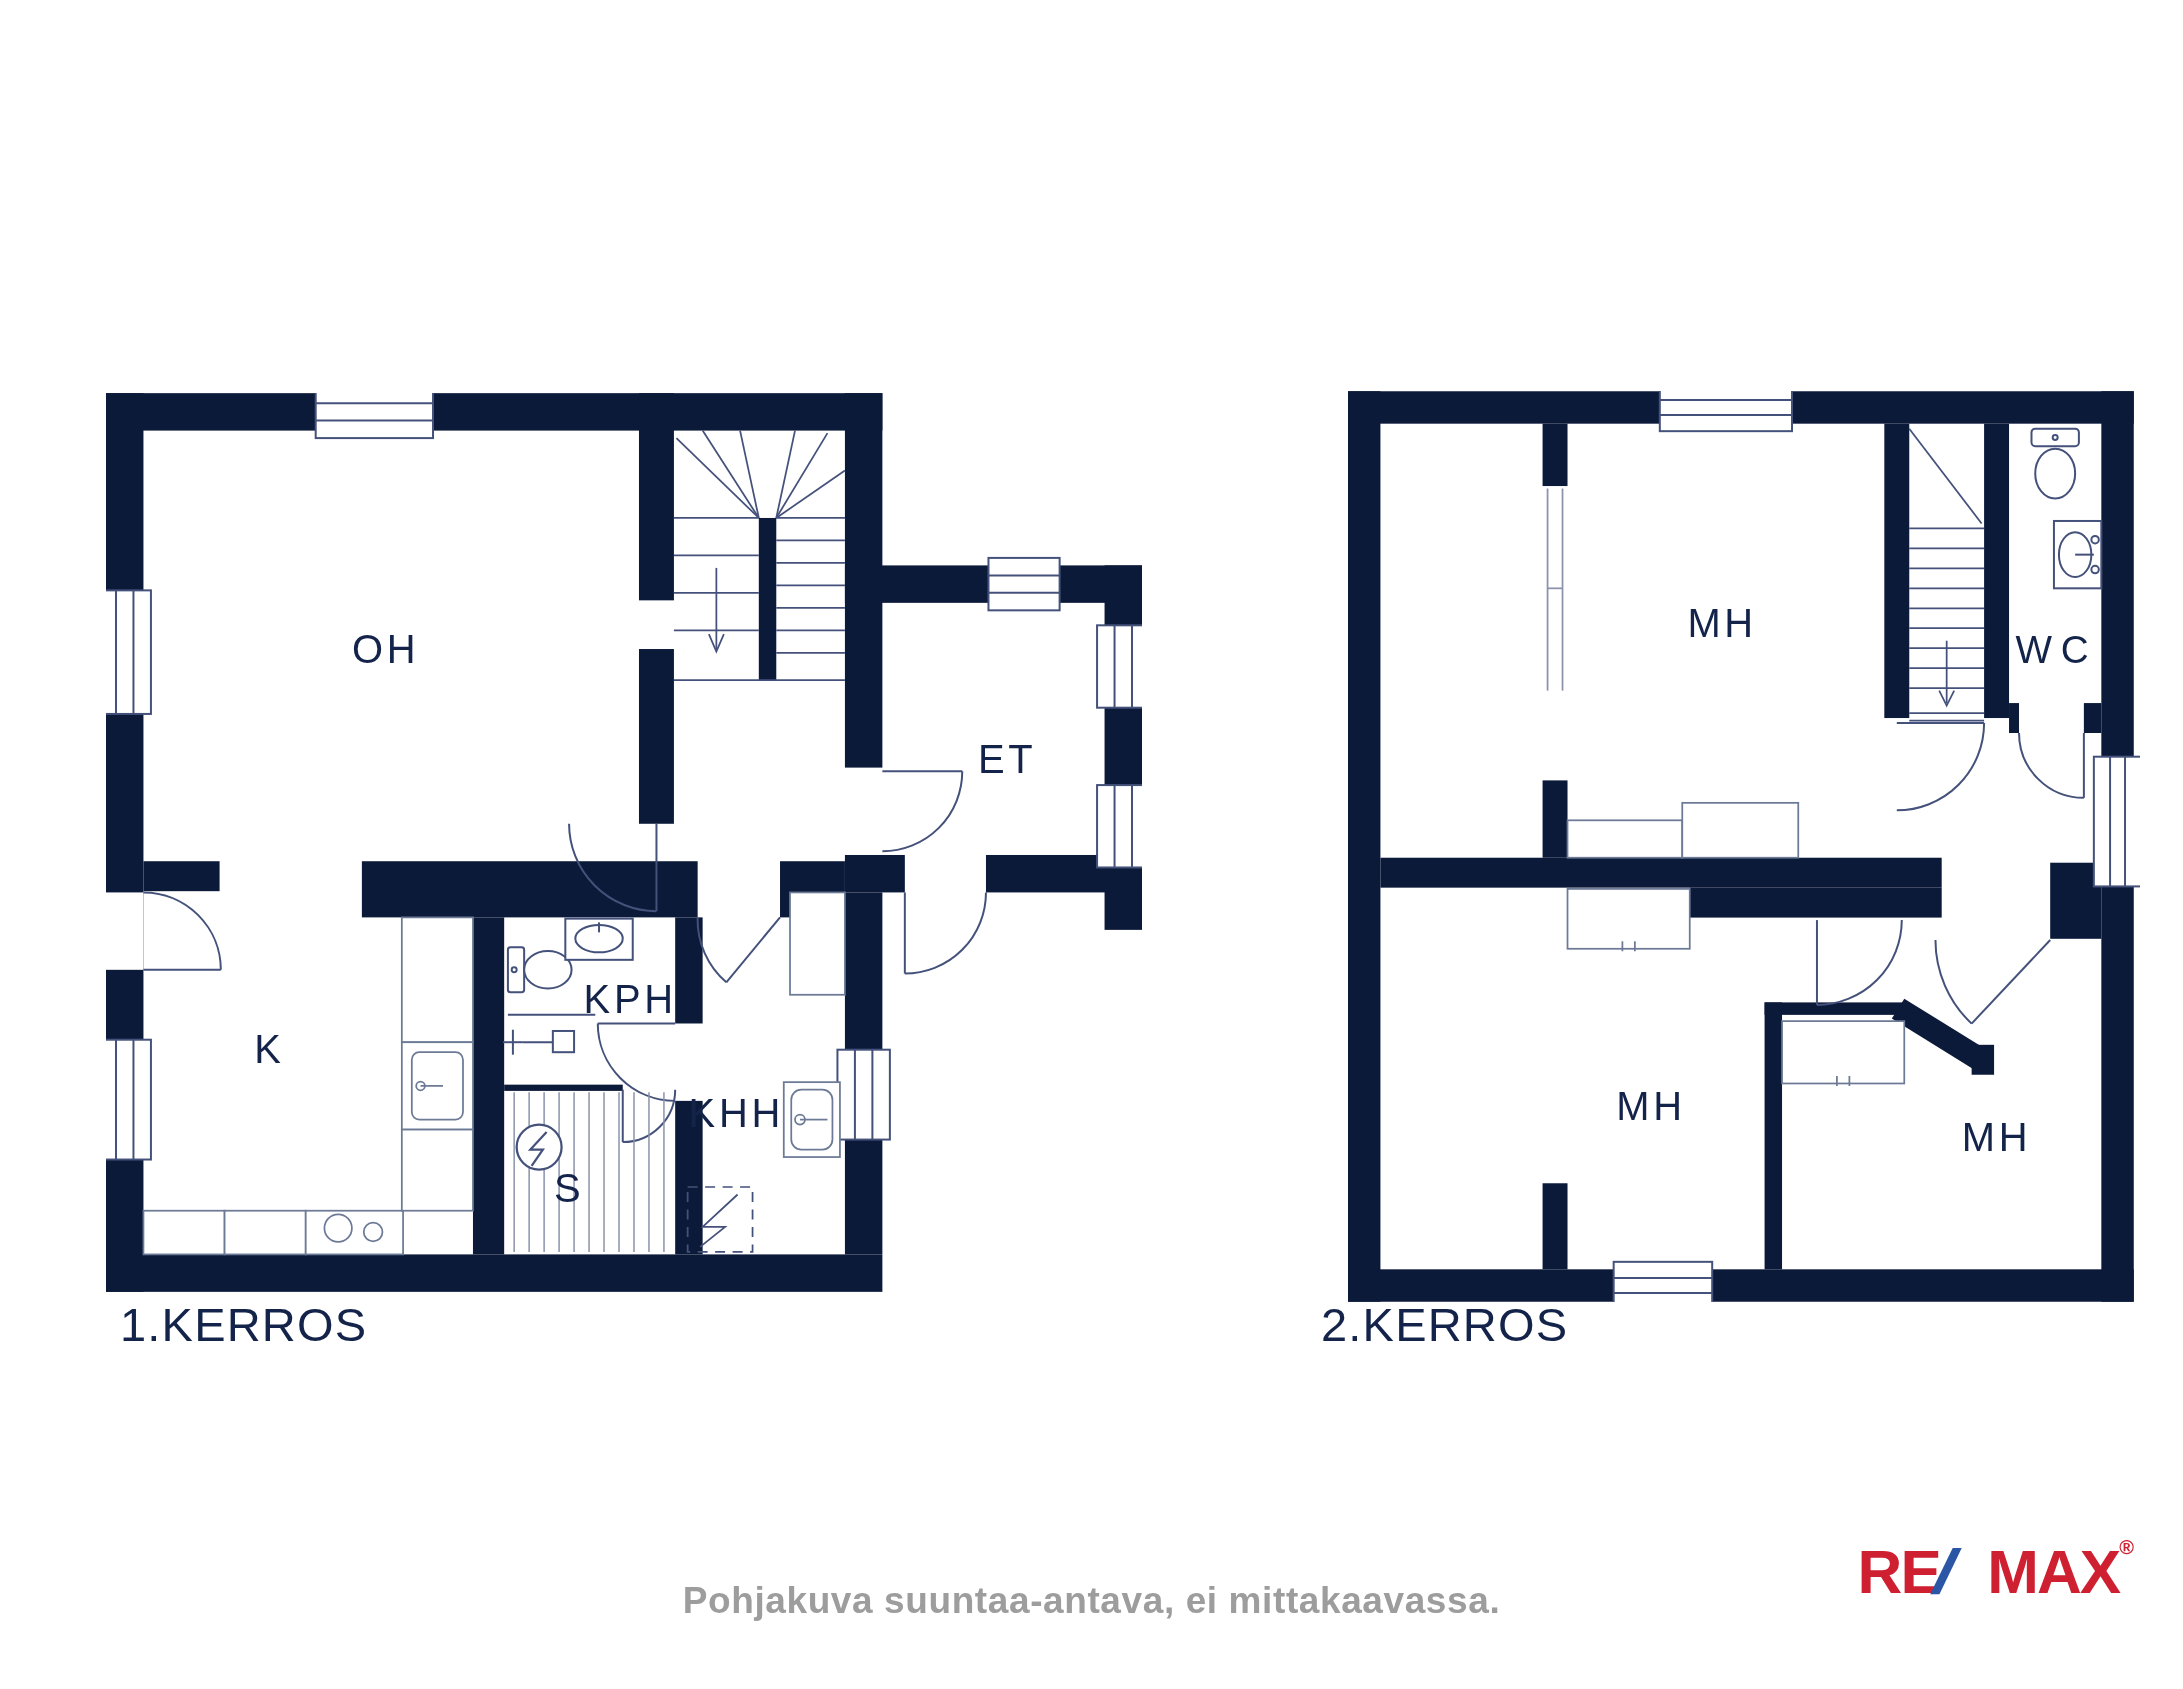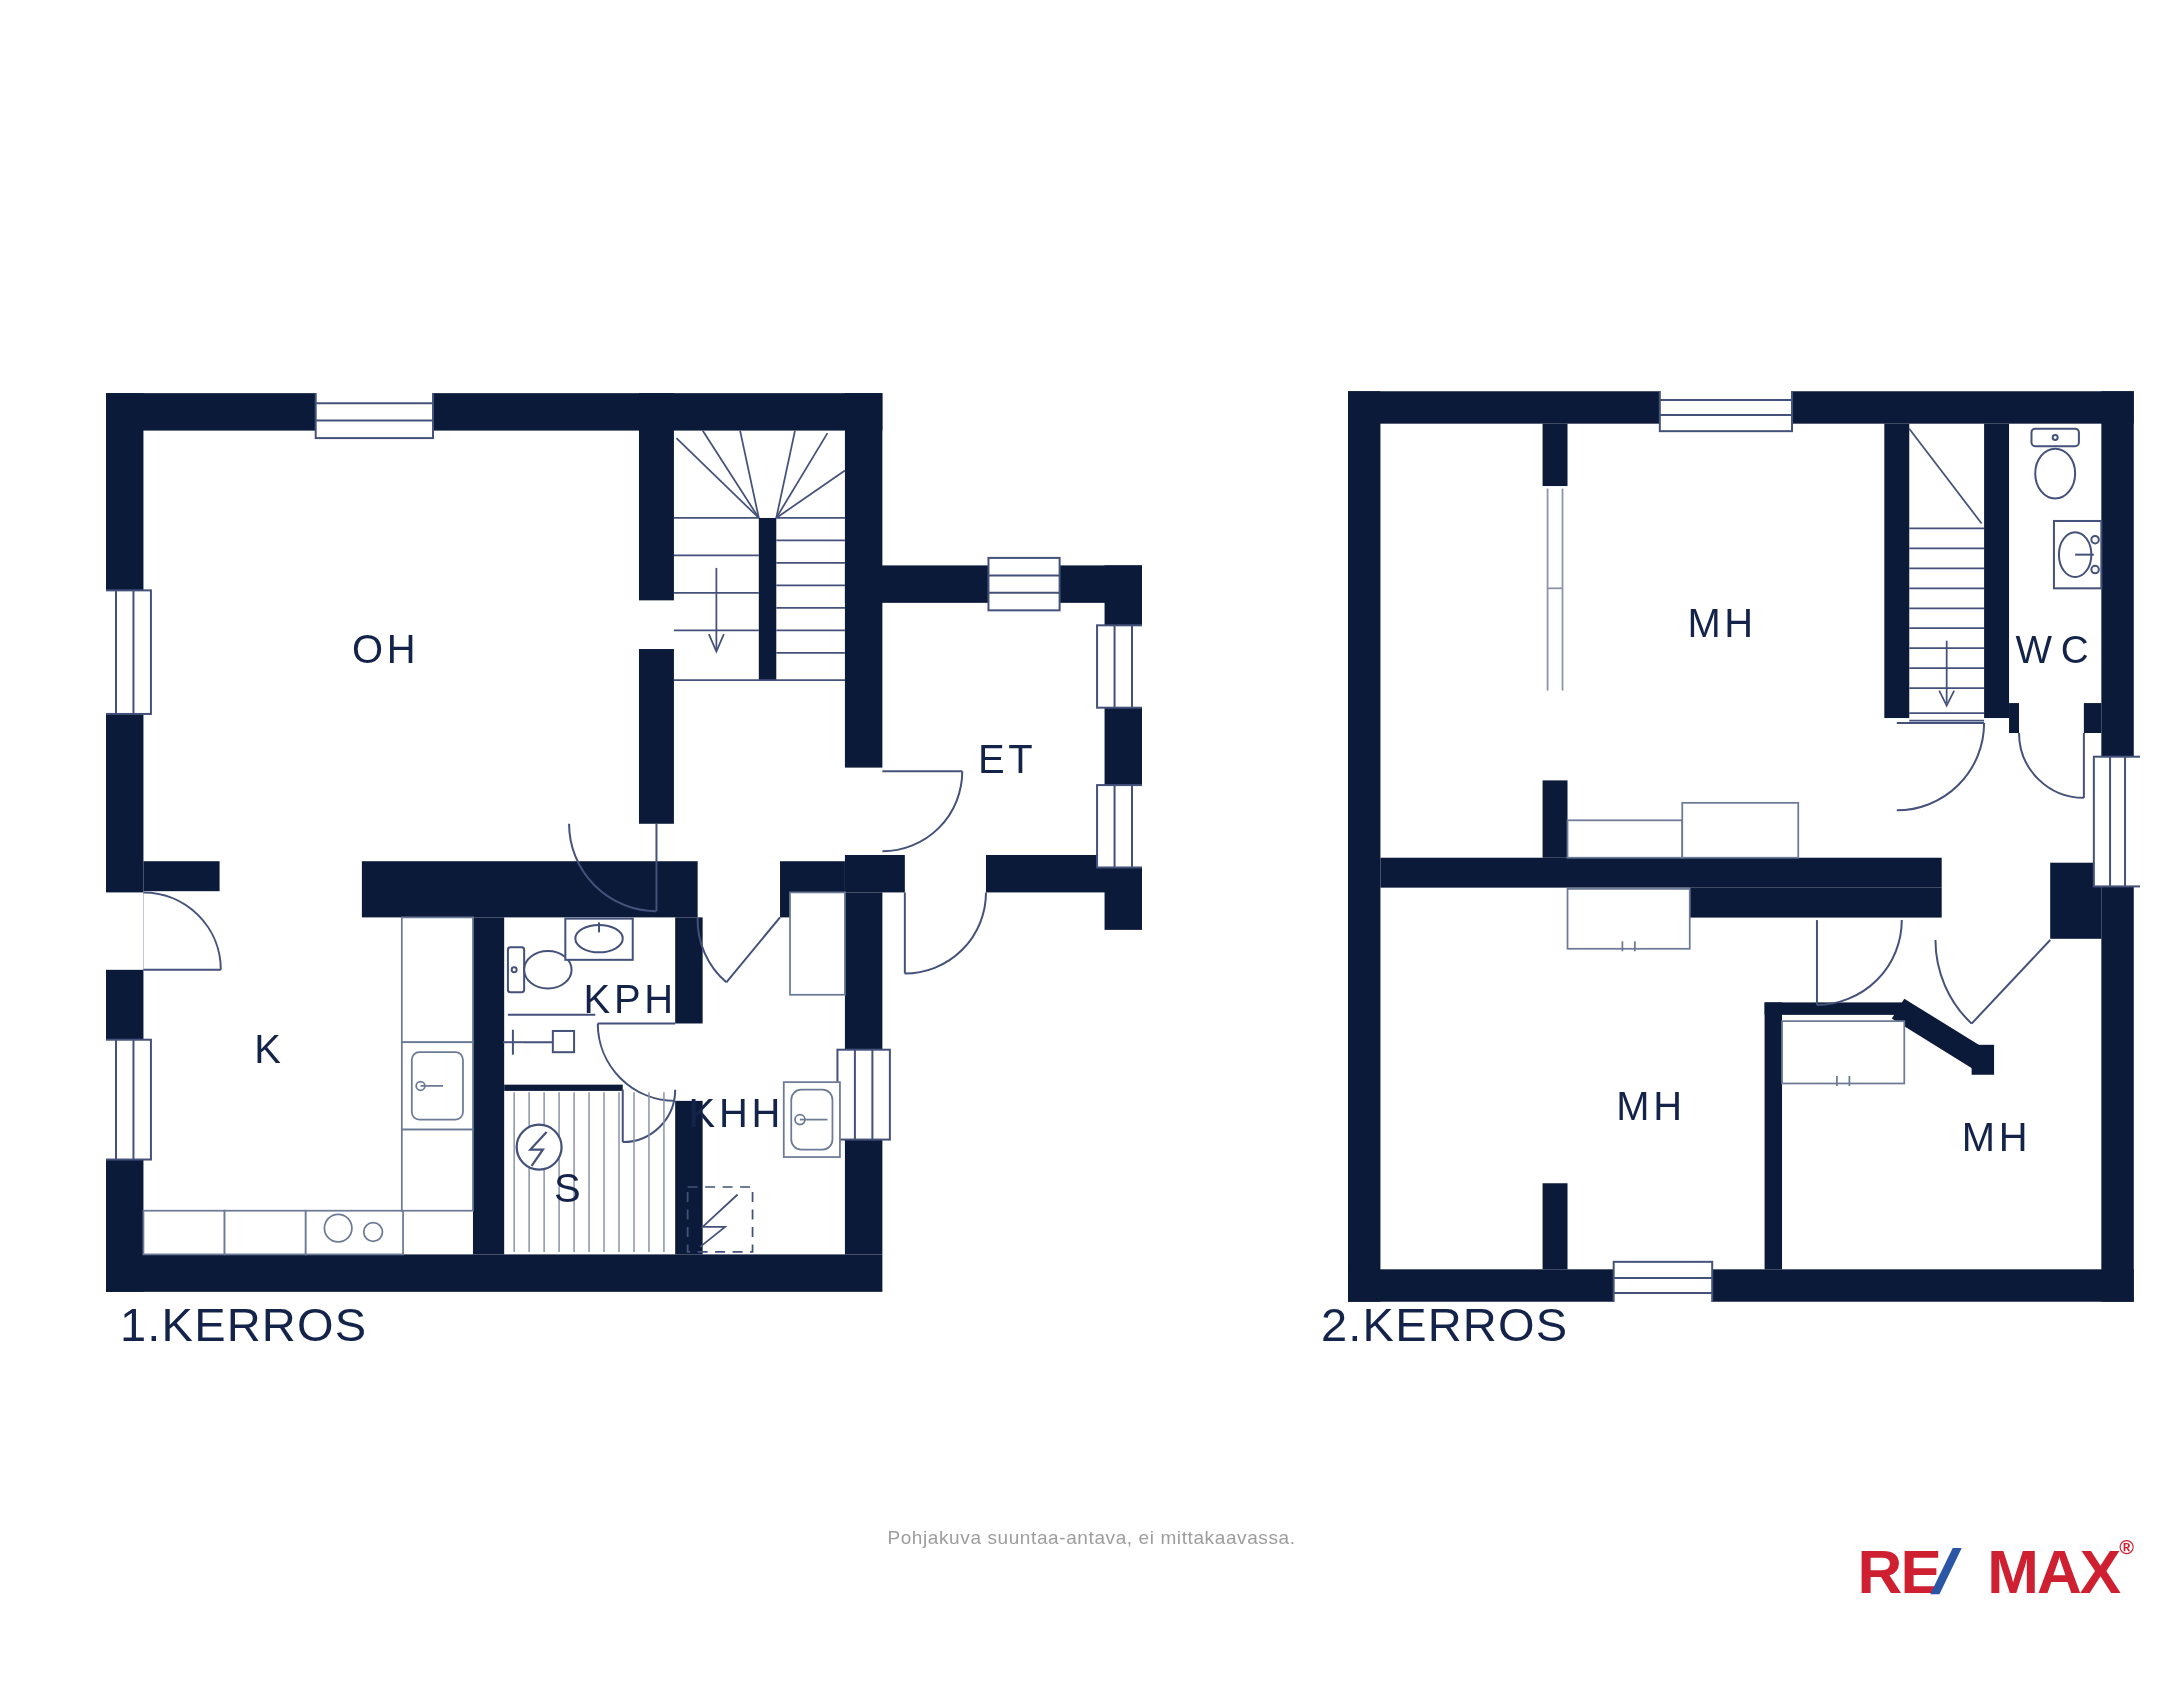--- a/index.html
+++ b/index.html
@@ -10,22 +10,22 @@
   .plan{position:absolute;}
   #plan1{left:106px;top:393px;width:1036px;height:899px;}
   #plan2{left:1348px;top:391px;width:792px;height:911px;}
   .floor-title{
     position:absolute;font-size:47px;color:#13234a;letter-spacing:1.2px;
     font-weight:400;white-space:nowrap;
   }
   #title1{left:108px;top:1297px;margin-left:12px;}
   #title2{left:1321px;top:1297px;}
   .caption{
-    position:absolute;left:0;top:1527px;width:100%;text-align:center;
-    font-size:19px;color:#9d9d9d;letter-spacing:0.6px;
+    position:absolute;left:0;top:1580px;width:100%;text-align:center;
+    font-size:37px;color:#9d9d9d;letter-spacing:0.6px;font-weight:bold;
   }
   .logo{
     position:absolute;right:49px;top:1541px;font-weight:bold;font-size:62px;
     letter-spacing:-1.9px;white-space:nowrap;line-height:1;
   }
   .logo .red{color:#cf2031;margin-left:37px;}
   .logo .slash{color:#2b55a5;display:inline-block;transform:skewX(-14deg) scaleX(1.25);margin:0 -2.5px;}
   .logo .reg{color:#cf2031;font-size:20px;vertical-align:top;letter-spacing:0;position:relative;top:-3.7px;}
   svg text{font-family:"Liberation Sans", sans-serif;}
   .room-label{fill:#13234a;font-size:32px;letter-spacing:3px;}

